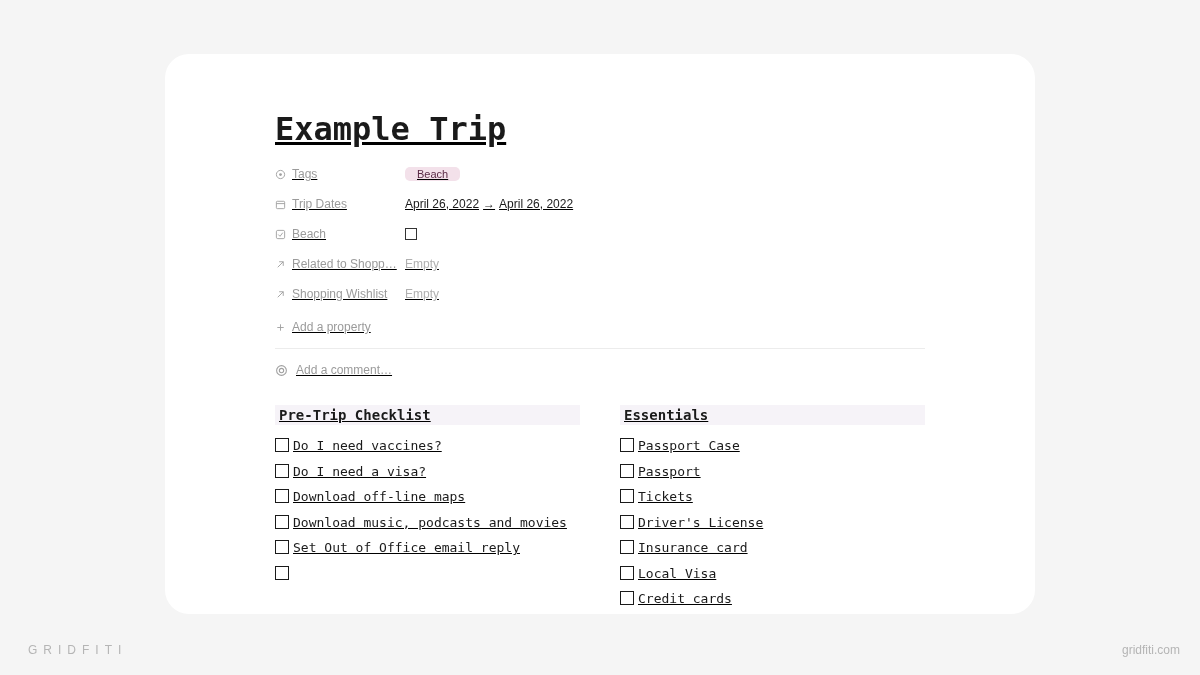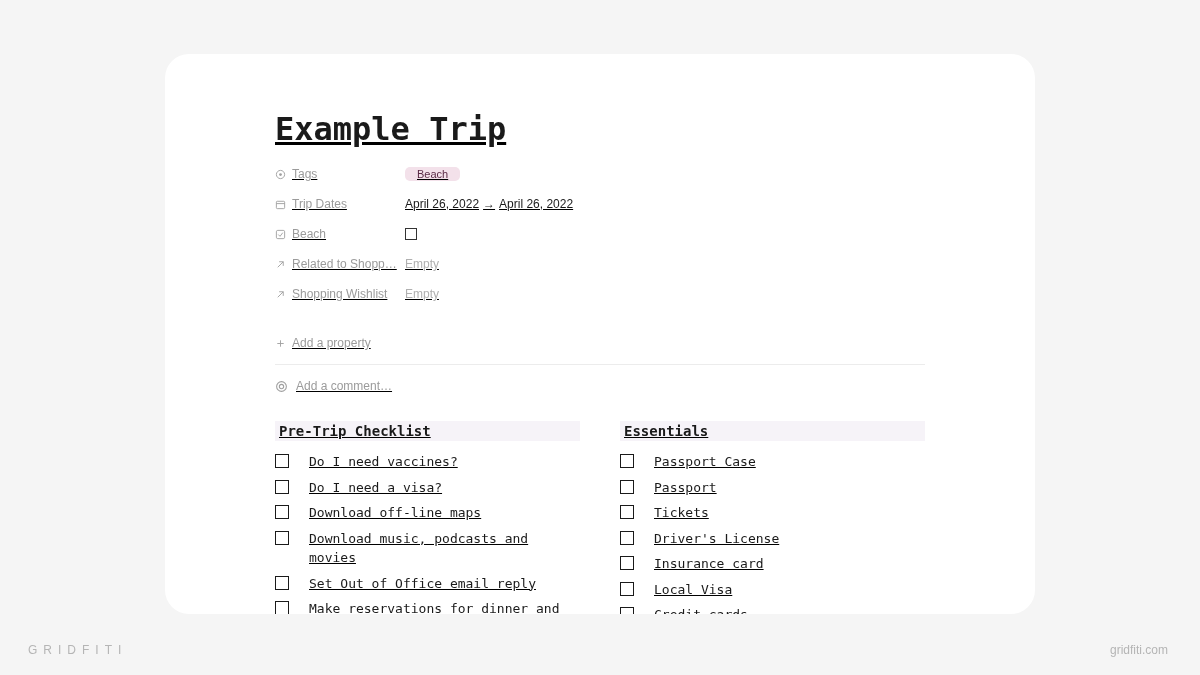--- a/index.html
+++ b/index.html
@@ -25,21 +25,21 @@
       padding: 56px 110px 0 110px;
       text-decoration: underline;
     }
     .title {
       font-family: ui-monospace, SFMono-Regular, "SF Mono", Menlo, Consolas, monospace;
       font-size: 32px;
       font-weight: 700;
       color: #1a1a1a;
       margin-bottom: 14px;
     }
-    .props { display: flex; flex-direction: column; gap: 6px; margin-bottom: 24px; }
+    .props { display: flex; flex-direction: column; gap: 6px; margin-bottom: 8px; }
     .prop-row {
       display: flex;
       align-items: center;
       min-height: 24px;
     }
     .prop-label {
       display: flex;
       align-items: center;
       gap: 6px;
       width: 130px;
@@ -93,21 +93,21 @@
       font-weight: 700;
       font-size: 14px;
       background: #f6f3f8;
       padding: 2px 4px;
       margin-bottom: 8px;
       color: #1a1a1a;
     }
     .todo-item {
       display: flex;
       align-items: flex-start;
-      gap: 20px;
+      gap: 4px;
       padding: 3px 0;
       font-family: ui-monospace, SFMono-Regular, "SF Mono", Menlo, Consolas, monospace;
       font-size: 13px;
       color: #1a1a1a;
       line-height: 1.5;
     }
     .todo-box {
       width: 14px; height: 14px;
       border: 1.6px solid #1a1a1a;
       flex-shrink: 0;
@@ -117,21 +117,21 @@
       position: absolute;
       left: 28px;
       bottom: 18px;
       letter-spacing: 6px;
       font-size: 12px;
       color: #b5b5b5;
       font-weight: 500;
     }
     .watermark-right {
       position: absolute;
-      right: 32px;
+      right: 20px;
       bottom: 18px;
       font-size: 12px;
       color: #b5b5b5;
     }
     .icon { width: 13px; height: 13px; fill: #a0a0a0; }
     .icon-sm { width: 11px; height: 11px; fill: #a0a0a0; }
   </style>
 </head>
 <body>
 
@@ -244,21 +244,20 @@
         <div class="todo-item">
             <span class="todo-box"></span>
             <span>Download music, podcasts and movies</span>
           </div>
         <div class="todo-item">
             <span class="todo-box"></span>
             <span>Set Out of Office email reply</span>
           </div>
         <div class="todo-item">
             <span class="todo-box"></span>
-            <span>Make reservations for dinner and</span>
           </div>
       </div>
 
       <div class="column">
         <div class="section-heading">Essentials</div>
         <div class="todo-item">
             <span class="todo-box"></span>
             <span>Passport Case</span>
           </div>
         <div class="todo-item">

